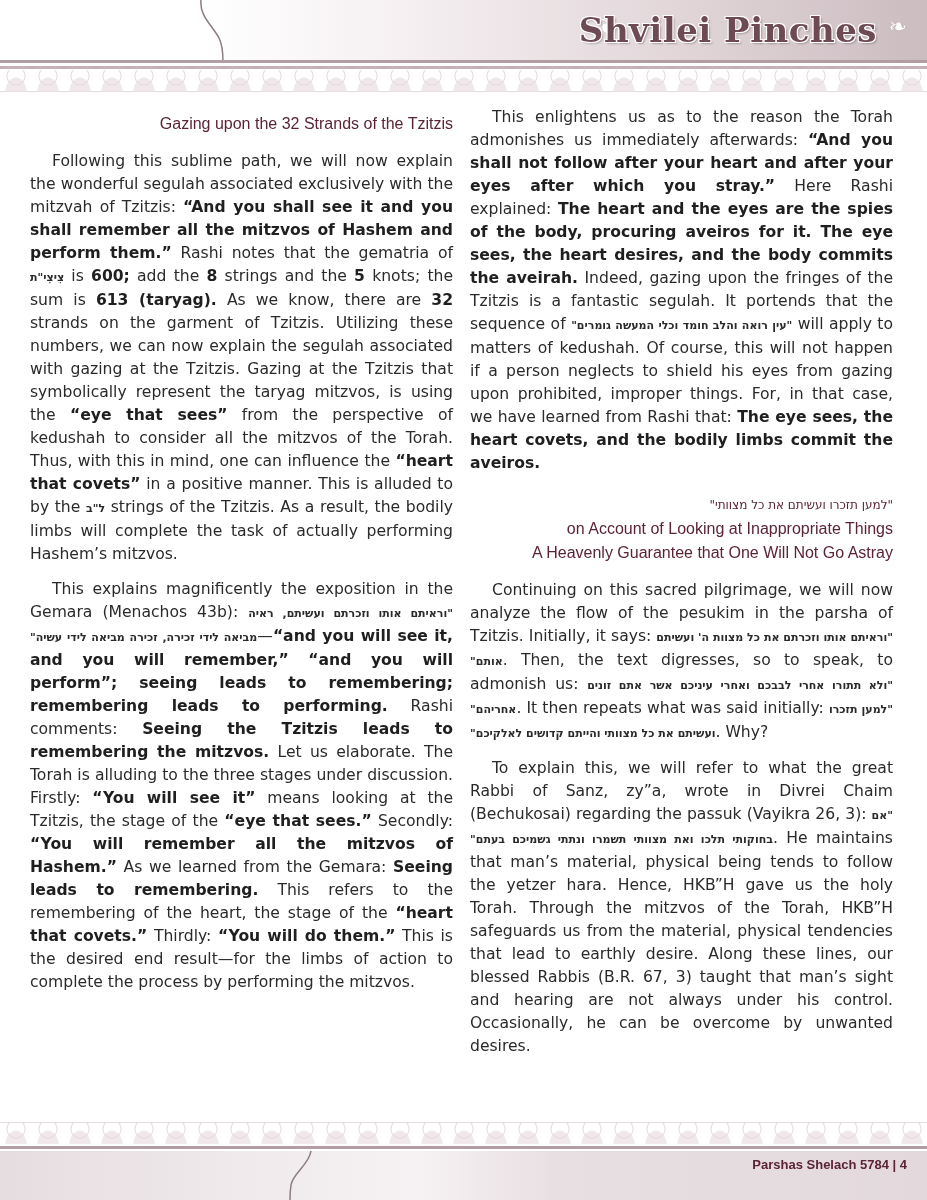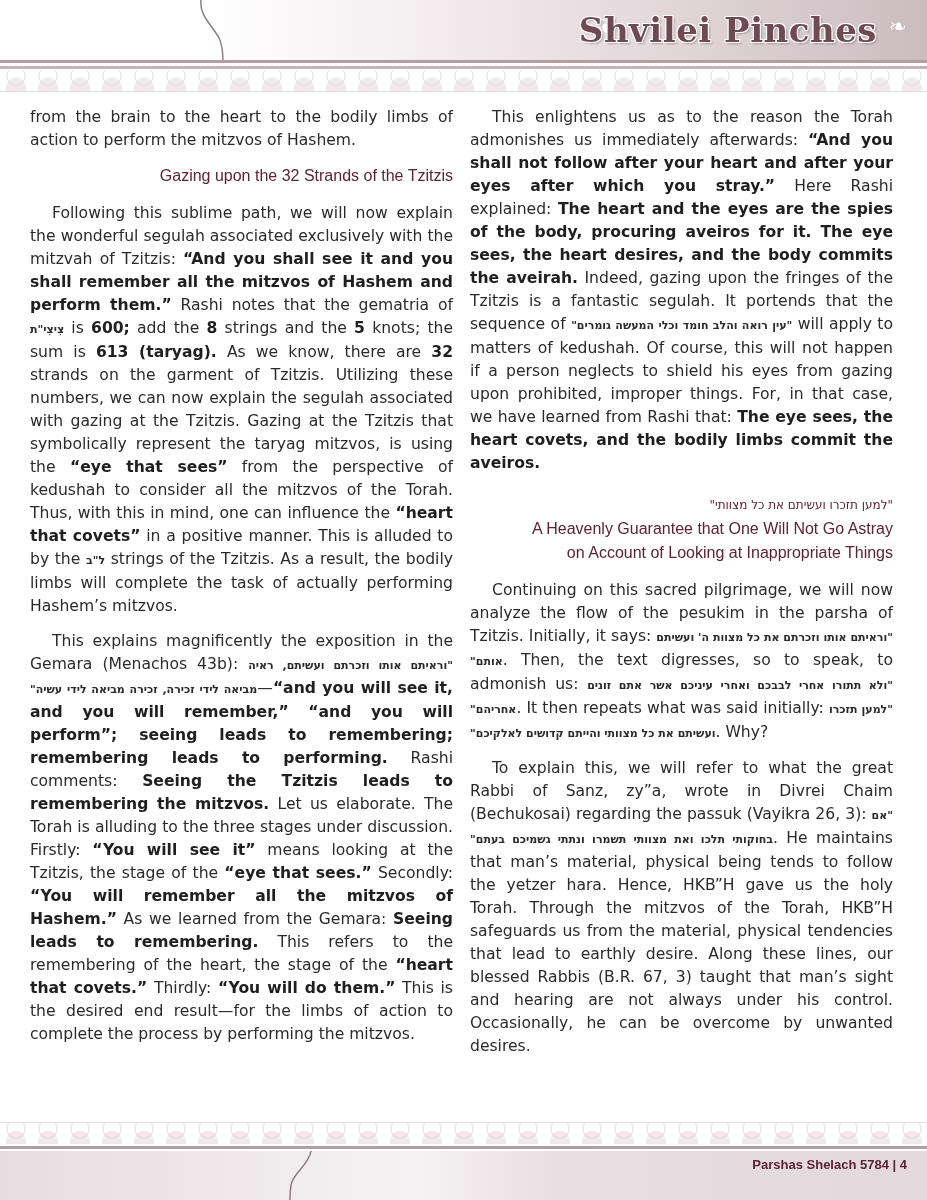--- a/index.html
+++ b/index.html
@@ -66,42 +66,41 @@
   </svg>
   <span class="header-flourish left">❦</span>
   <div class="header-title">Shvilei Pinches</div>
   <span class="header-flourish right">❧</span>
 </div>
 <div class="rule-top-1"></div>
 <div class="rule-top-2"></div>
 <div class="ornament top"></div>
 
 <div class="col left">
-  <p><span>from the brain to the heart to the bodily limbs of action to perform the mitzvos of Hashem.</span></p>
 
   <div class="section-heading">Gazing upon the 32 Strands of the Tzitzis</div>
 
   <p class="indent">
     <span>Following this sublime path, we will now explain the wonderful segulah associated exclusively with the mitzvah of Tzitzis: </span><b>“And you shall see it and you shall remember all the mitzvos of Hashem and perform them.”</b><span> Rashi notes that the gematria of </span><span class="heb">צִיצִי"ת</span><span> is </span><b>600;</b><span> add the </span><b>8</b><span> strings and the </span><b>5</b><span> knots; the sum is </span><b>613 (taryag).</b><span> As we know, there are </span><b>32</b><span> strands on the garment of Tzitzis. Utilizing these numbers, we can now explain the segulah associated with gazing at the Tzitzis. Gazing at the Tzitzis that symbolically represent the taryag mitzvos, is using the </span><b>“eye that sees”</b><span> from the perspective of kedushah to consider all the mitzvos of the Torah. Thus, with this in mind, one can influence the </span><b>“heart that covets”</b><span> in a positive manner. This is alluded to by the </span><span class="heb">ל"ב</span><span> strings of the Tzitzis. As a result, the bodily limbs will complete the task of actually performing Hashem’s mitzvos.</span>
   </p>
 
   <p class="indent">
     <span>This explains magnificently the exposition in the Gemara (Menachos 43b): </span><span class="heb">"וראיתם אותו וזכרתם ועשיתם, ראיה מביאה לידי זכירה, זכירה מביאה לידי עשיה"</span><span>—</span><b>“and you will see it, and you will remember,” “and you will perform”; seeing leads to remembering; remembering leads to performing.</b><span> Rashi comments: </span><b>Seeing the Tzitzis leads to remembering the mitzvos.</b><span> Let us elaborate. The Torah is alluding to the three stages under discussion. Firstly: </span><b>“You will see it”</b><span> means looking at the Tzitzis, the stage of the </span><b>“eye that sees.”</b><span> Secondly: </span><b>“You will remember all the mitzvos of Hashem.”</b><span> As we learned from the Gemara: </span><b>Seeing leads to remembering.</b><span> This refers to the remembering of the heart, the stage of the </span><b>“heart that covets.”</b><span> Thirdly: </span><b>“You will do them.”</b><span> This is the desired end result—for the limbs of action to complete the process by performing the mitzvos.</span>
   </p>
 </div>
 
 <div class="col right">
   <p class="indent">
     <span>This enlightens us as to the reason the Torah admonishes us immediately afterwards: </span><b>“And you shall not follow after your heart and after your eyes after which you stray.”</b><span> Here Rashi explained: </span><b>The heart and the eyes are the spies of the body, procuring aveiros for it. The eye sees, the heart desires, and the body commits the aveirah.</b><span> Indeed, gazing upon the fringes of the Tzitzis is a fantastic segulah. It portends that the sequence of </span><span class="heb">"עין רואה והלב חומד וכלי המעשה גומרים"</span><span> will apply to matters of kedushah. Of course, this will not happen if a person neglects to shield his eyes from gazing upon prohibited, improper things. For, in that case, we have learned from Rashi that: </span><b>The eye sees, the heart covets, and the bodily limbs commit the aveiros.</b>
   </p>
 
   <div class="section-heading" style="margin-top:18px;">
     <span class="heb-line">"למען תזכרו ועשיתם את כל מצוותי"</span>
+    <span style="display:block">on Account of Looking at Inappropriate Things</span>
     <span style="display:block">A Heavenly Guarantee that One Will Not Go Astray</span>
-    <span style="display:block">on Account of Looking at Inappropriate Things</span>
   </div>
 
   <p class="indent">
     <span>Continuing on this sacred pilgrimage, we will now analyze the flow of the pesukim in the parsha of Tzitzis. Initially, it says: </span><span class="heb">"וראיתם אותו וזכרתם את כל מצוות ה' ועשיתם אותם"</span><span>. Then, the text digresses, so to speak, to admonish us: </span><span class="heb">"ולא תתורו אחרי לבבכם ואחרי עיניכם אשר אתם זונים אחריהם"</span><span>. It then repeats what was said initially: </span><span class="heb">"למען תזכרו ועשיתם את כל מצוותי והייתם קדושים לאלקיכם"</span><span>. Why?</span>
   </p>
 
   <p class="indent">
     <span>To explain this, we will refer to what the great Rabbi of Sanz, zy”a, wrote in Divrei Chaim (Bechukosai) regarding the passuk (Vayikra 26, 3): </span><span class="heb">"אם בחוקותי תלכו ואת מצוותי תשמרו ונתתי גשמיכם בעתם"</span><span>. He maintains that man’s material, physical being tends to follow the yetzer hara. Hence, HKB”H gave us the holy Torah. Through the mitzvos of the Torah, HKB”H safeguards us from the material, physical tendencies that lead to earthly desire. Along these lines, our blessed Rabbis (B.R. 67, 3) taught that man’s sight and hearing are not always under his control. Occasionally, he can be overcome by unwanted desires.</span>
   </p>
 </div>

